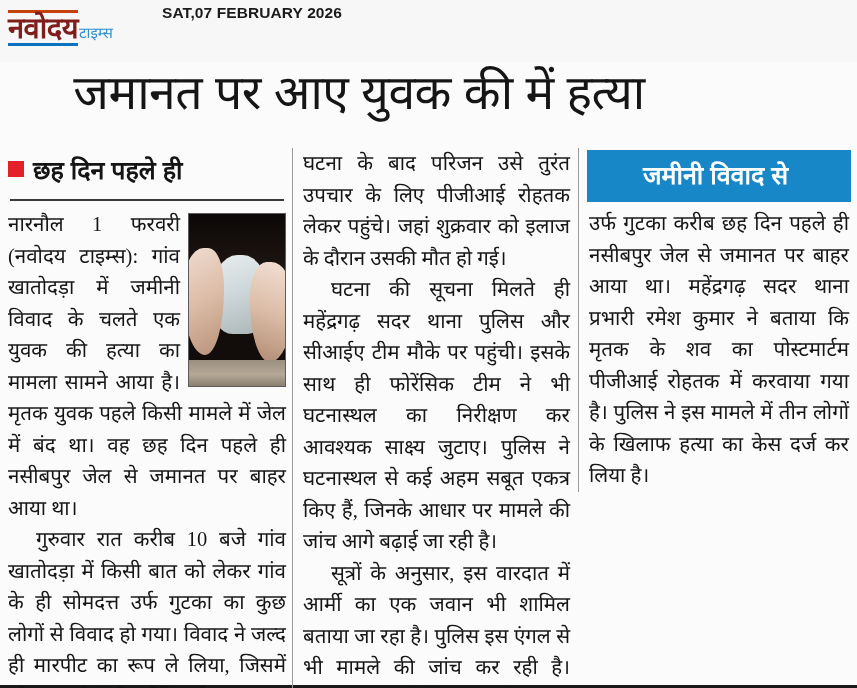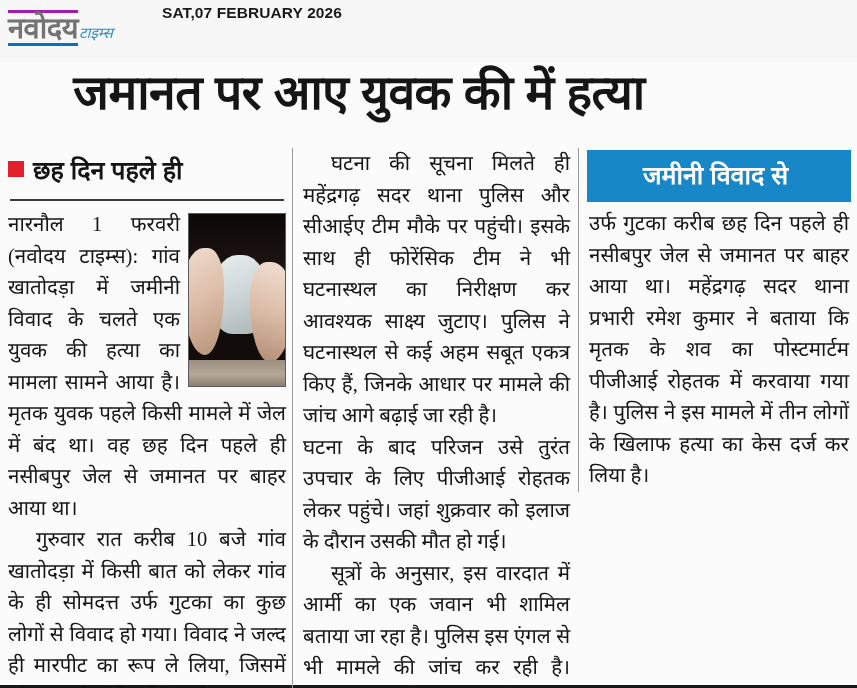--- a/index.html
+++ b/index.html
@@ -38,53 +38,52 @@
     padding: 10px 0 0 8px;
     box-sizing: border-box;
     display: flex;
     align-items: baseline;
   }
   .logo-main {
     font-family: "Liberation Sans", sans-serif;
     font-weight: bold;
     font-size: 29px;
     line-height: 1;
-    color: #737373;
+    color: #7f1d1d;
     letter-spacing: -0.5px;
-    border-top: 3px solid #a21caf;
+    border-top: 3px solid #c2410c;
     border-bottom: 3px solid #0a72c0;
     padding: 1px 0 0 0;
   }
   .logo-sub {
     font-family: "Liberation Sans", sans-serif;
     font-size: 15px;
     color: #2f8fd0;
     margin-left: 1px;
-    font-style: italic;
     line-height: 1;
   }
   .edition-block {
     padding-top: 2px;
     margin-left: 12px;
     font-family: "Liberation Sans", sans-serif;
     font-weight: bold;
     font-size: 15.5px;
     line-height: 21px;
     color: #1a1a1a;
     letter-spacing: 0.1px;
   }
 
   
   .headline {
     position: absolute;
     left: 0; top: 62px;
     width: 718px;
     text-align: center;
     font-family: "Liberation Sans", sans-serif;
-    font-weight: bold;
+    font-weight: normal;
     font-size: 48px;
     line-height: 62px;
     color: #151515;
     letter-spacing: -0.5px;
     white-space: nowrap;
   }
 
   
   .columns {
     position: absolute;
@@ -248,22 +247,22 @@
           <span class="ph-floor"></span>
         </div>
         <p>नारनौल 1 फरवरी (नवोदय टाइम्स): गांव खातोदड़ा में जमीनी विवाद के चलते एक युवक की हत्या का मामला सामने आया है। मृतक युवक पहले किसी मामले में जेल में बंद था। वह छह दिन पहले ही नसीबपुर जेल से जमानत पर बाहर आया था।</p>
         <p>गुरुवार रात करीब 10 बजे गांव खातोदड़ा में किसी बात को लेकर गांव के ही सोमदत्त उर्फ गुटका का कुछ लोगों से विवाद हो गया। विवाद ने जल्द ही मारपीट का रूप ले लिया, जिसमें सोमदत्त को गंभीर चोटें आईं।</p>
       </div>
 
     </div>
 
     <div class="col col-mid">
       <div class="body-text">
+        <p style="text-indent:0">घटना के बाद परिजन उसे तुरंत उपचार के लिए पीजीआई रोहतक लेकर पहुंचे। जहां शुक्रवार को इलाज के दौरान उसकी मौत हो गई।</p>
         <p>घटना की सूचना मिलते ही महेंद्रगढ़ सदर थाना पुलिस और सीआईए टीम मौके पर पहुंची। इसके साथ ही फोरेंसिक टीम ने भी घटनास्थल का निरीक्षण कर आवश्यक साक्ष्य जुटाए। पुलिस ने घटनास्थल से कई अहम सबूत एकत्र किए हैं, जिनके आधार पर मामले की जांच आगे बढ़ाई जा रही है।</p>
-        <p style="text-indent:0">घटना के बाद परिजन उसे तुरंत उपचार के लिए पीजीआई रोहतक लेकर पहुंचे। जहां शुक्रवार को इलाज के दौरान उसकी मौत हो गई।</p>
         <p>सूत्रों के अनुसार, इस वारदात में आर्मी का एक जवान भी शामिल बताया जा रहा है। पुलिस इस एंगल से भी मामले की जांच कर रही है। बताया जा रहा है कि मृतक सोमदत्त</p>
       </div>
     </div>
 
     <div class="col col-right">
 
       <div class="blue-box">
         <span>जमीनी विवाद से</span><br>
       </div>
 

